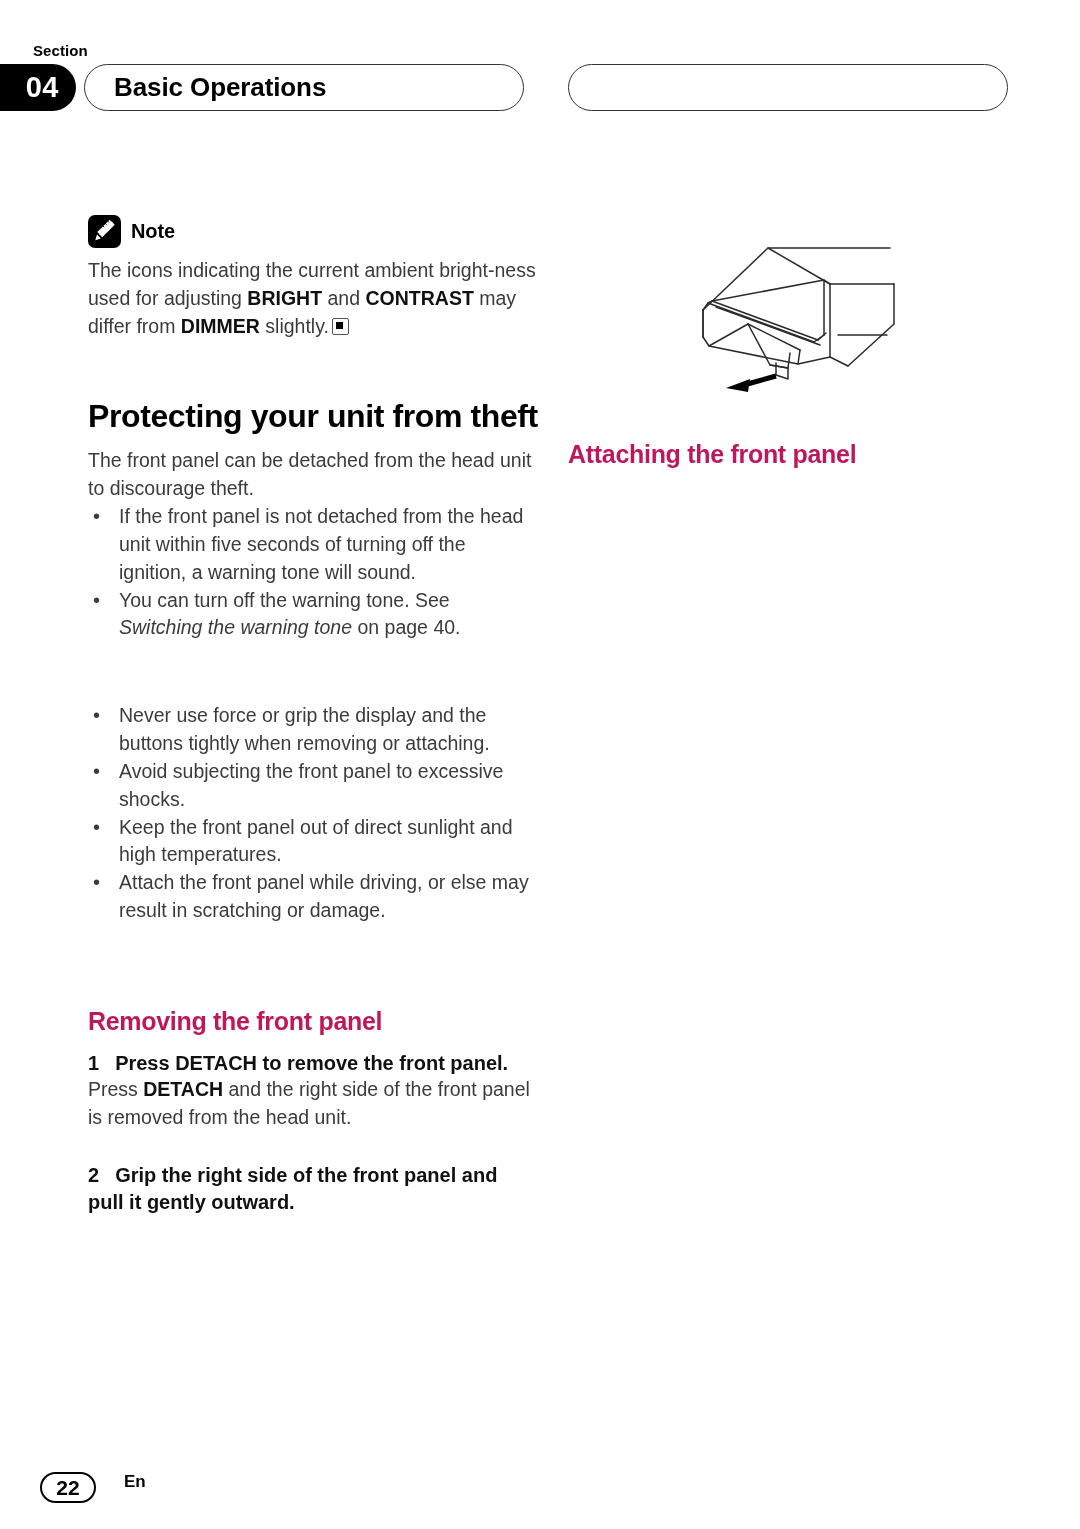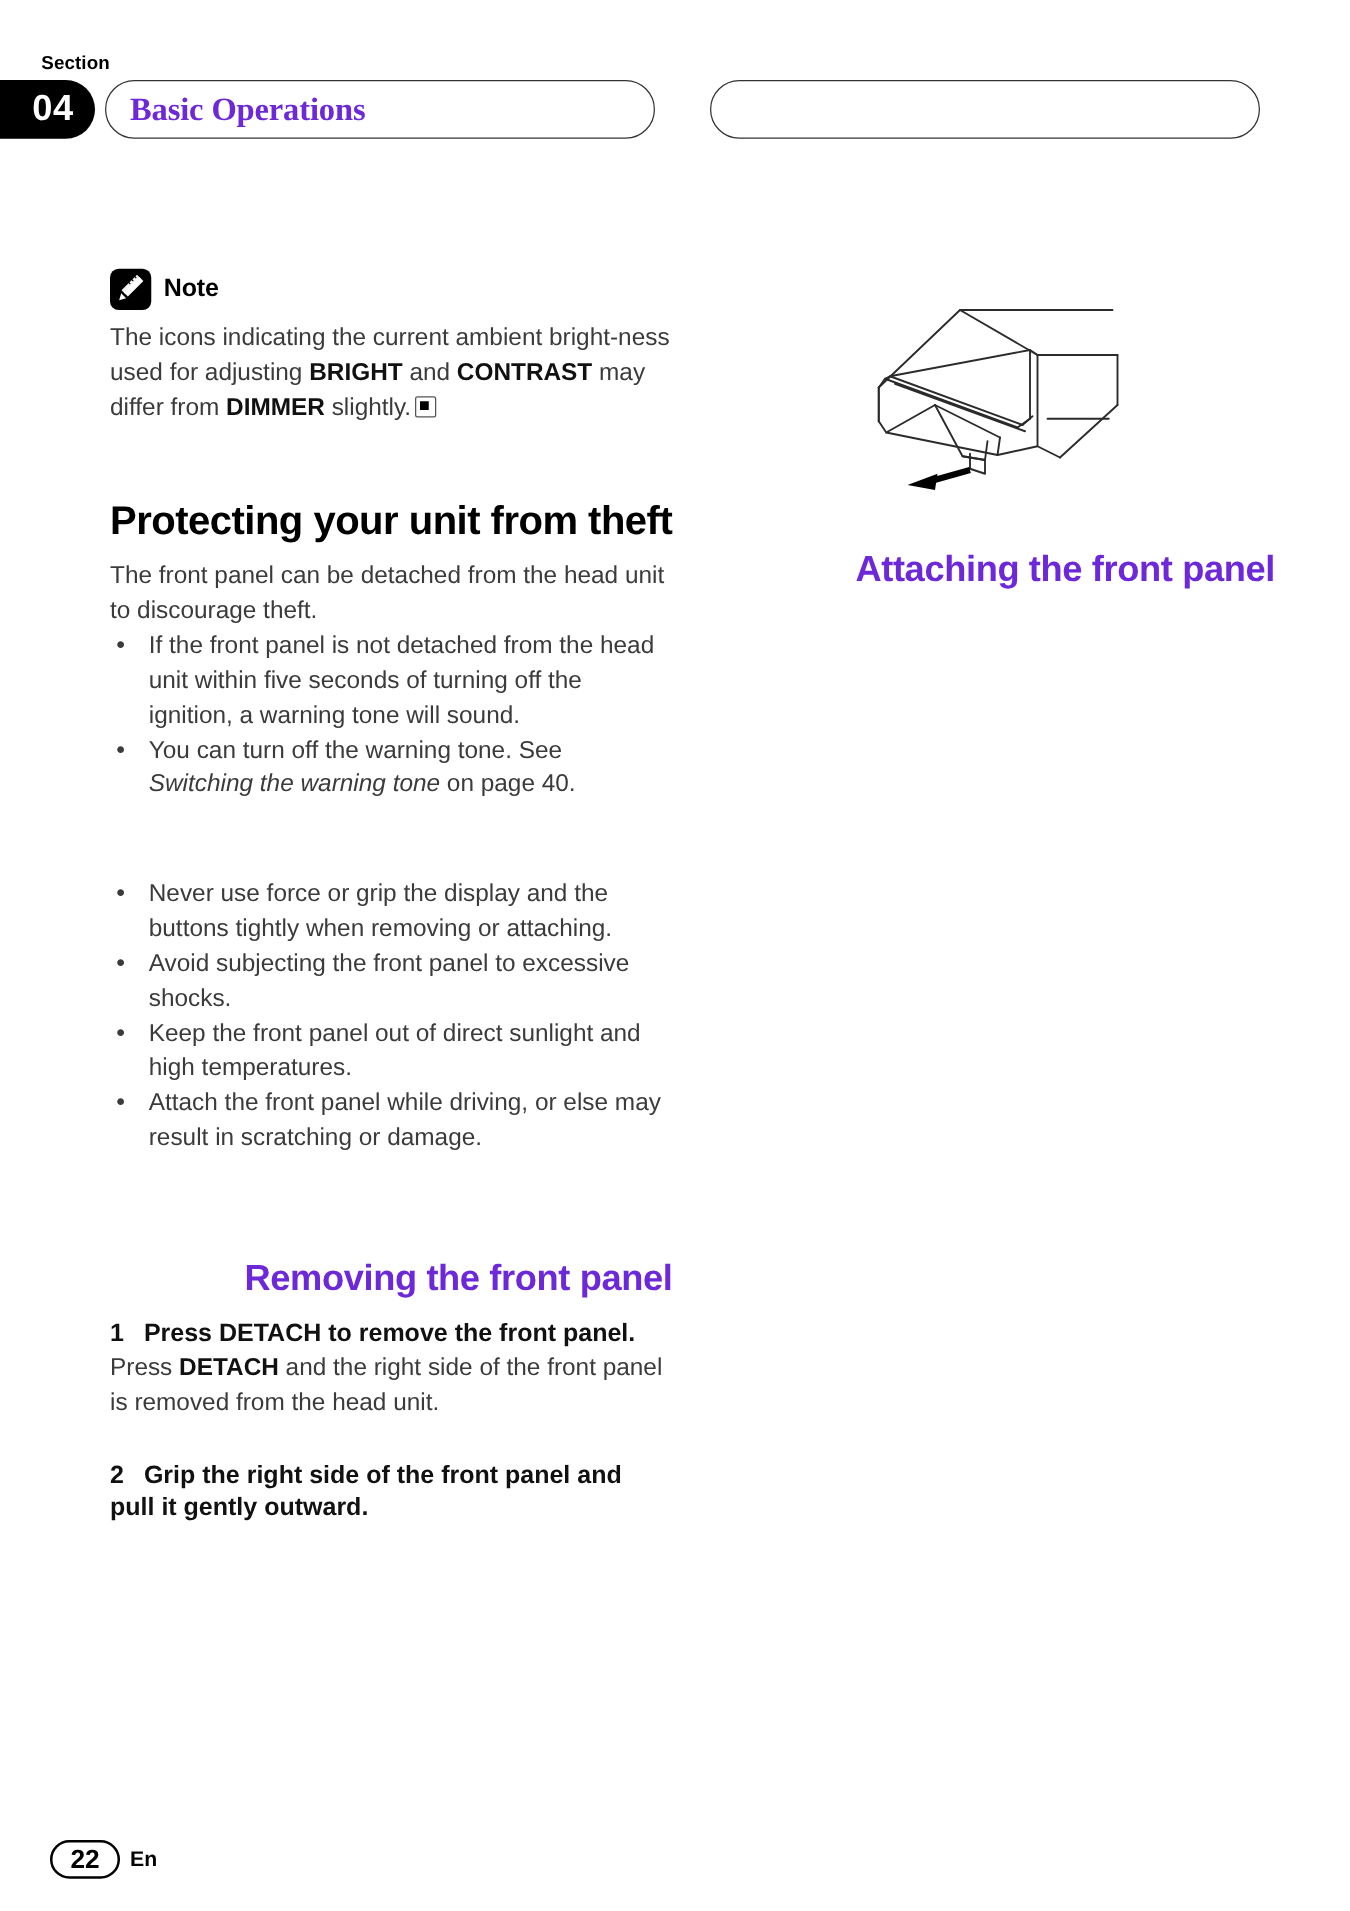--- a/index.html
+++ b/index.html
@@ -64,26 +64,25 @@
   }
   .header-pill.left {
     left: 84px;
     width: 440px;
   }
   .header-pill.right {
     left: 568px;
     width: 440px;
   }
   .header-pill-title {
-    padding-left: 19px;
+    padding-left: 29px;
     font-size: 26px;
     font-weight: bold;
-    color: #6d28d9;
+    color: #000000;
     letter-spacing: -0.1px;
-    font-family: Liberation Serif, serif;
   }
 
   
   .col {
     position: absolute;
     top: 0;
     width: 450px;
   }
   .col-left  { left: 88px; }
   .col-right { left: 568px; }
@@ -127,27 +126,26 @@
   
   h1.sec-title {
     font-size: 32px;
     line-height: 1.13;
     font-weight: bold;
     color: #000;
     margin: 0 0 13px 0;
     letter-spacing: -0.4px;
   }
   h2.sub-title {
-    font-size: 29px;
+    font-size: 25px;
     line-height: 1.15;
     font-weight: bold;
-    color: #6d28d9;
+    color: #be185d;
     margin: 0 0 11px 0;
     letter-spacing: -0.3px;
-    text-align: right;
   }
 
   
   p.body {
     font-size: 19.5px;
     line-height: 1.43;
     margin: 0;
     color: #3b3b3b;
   }
   .b  { font-weight: bold; color: #111; }
@@ -232,22 +230,22 @@
     width: 340px;
     height: 235px;
   }
 
   
   .page-footer {
     position: absolute;
     left: 40px;
     bottom: 26px;
     display: flex;
-    align-items: center;
-    gap: 8px;
+    align-items: flex-start;
+    gap: 28px;
   }
   .page-num {
     width: 56px;
     height: 31px;
     border: 2px solid #000;
     border-radius: 16px;
     display: flex;
     align-items: center;
     justify-content: center;
     font-size: 21px;

